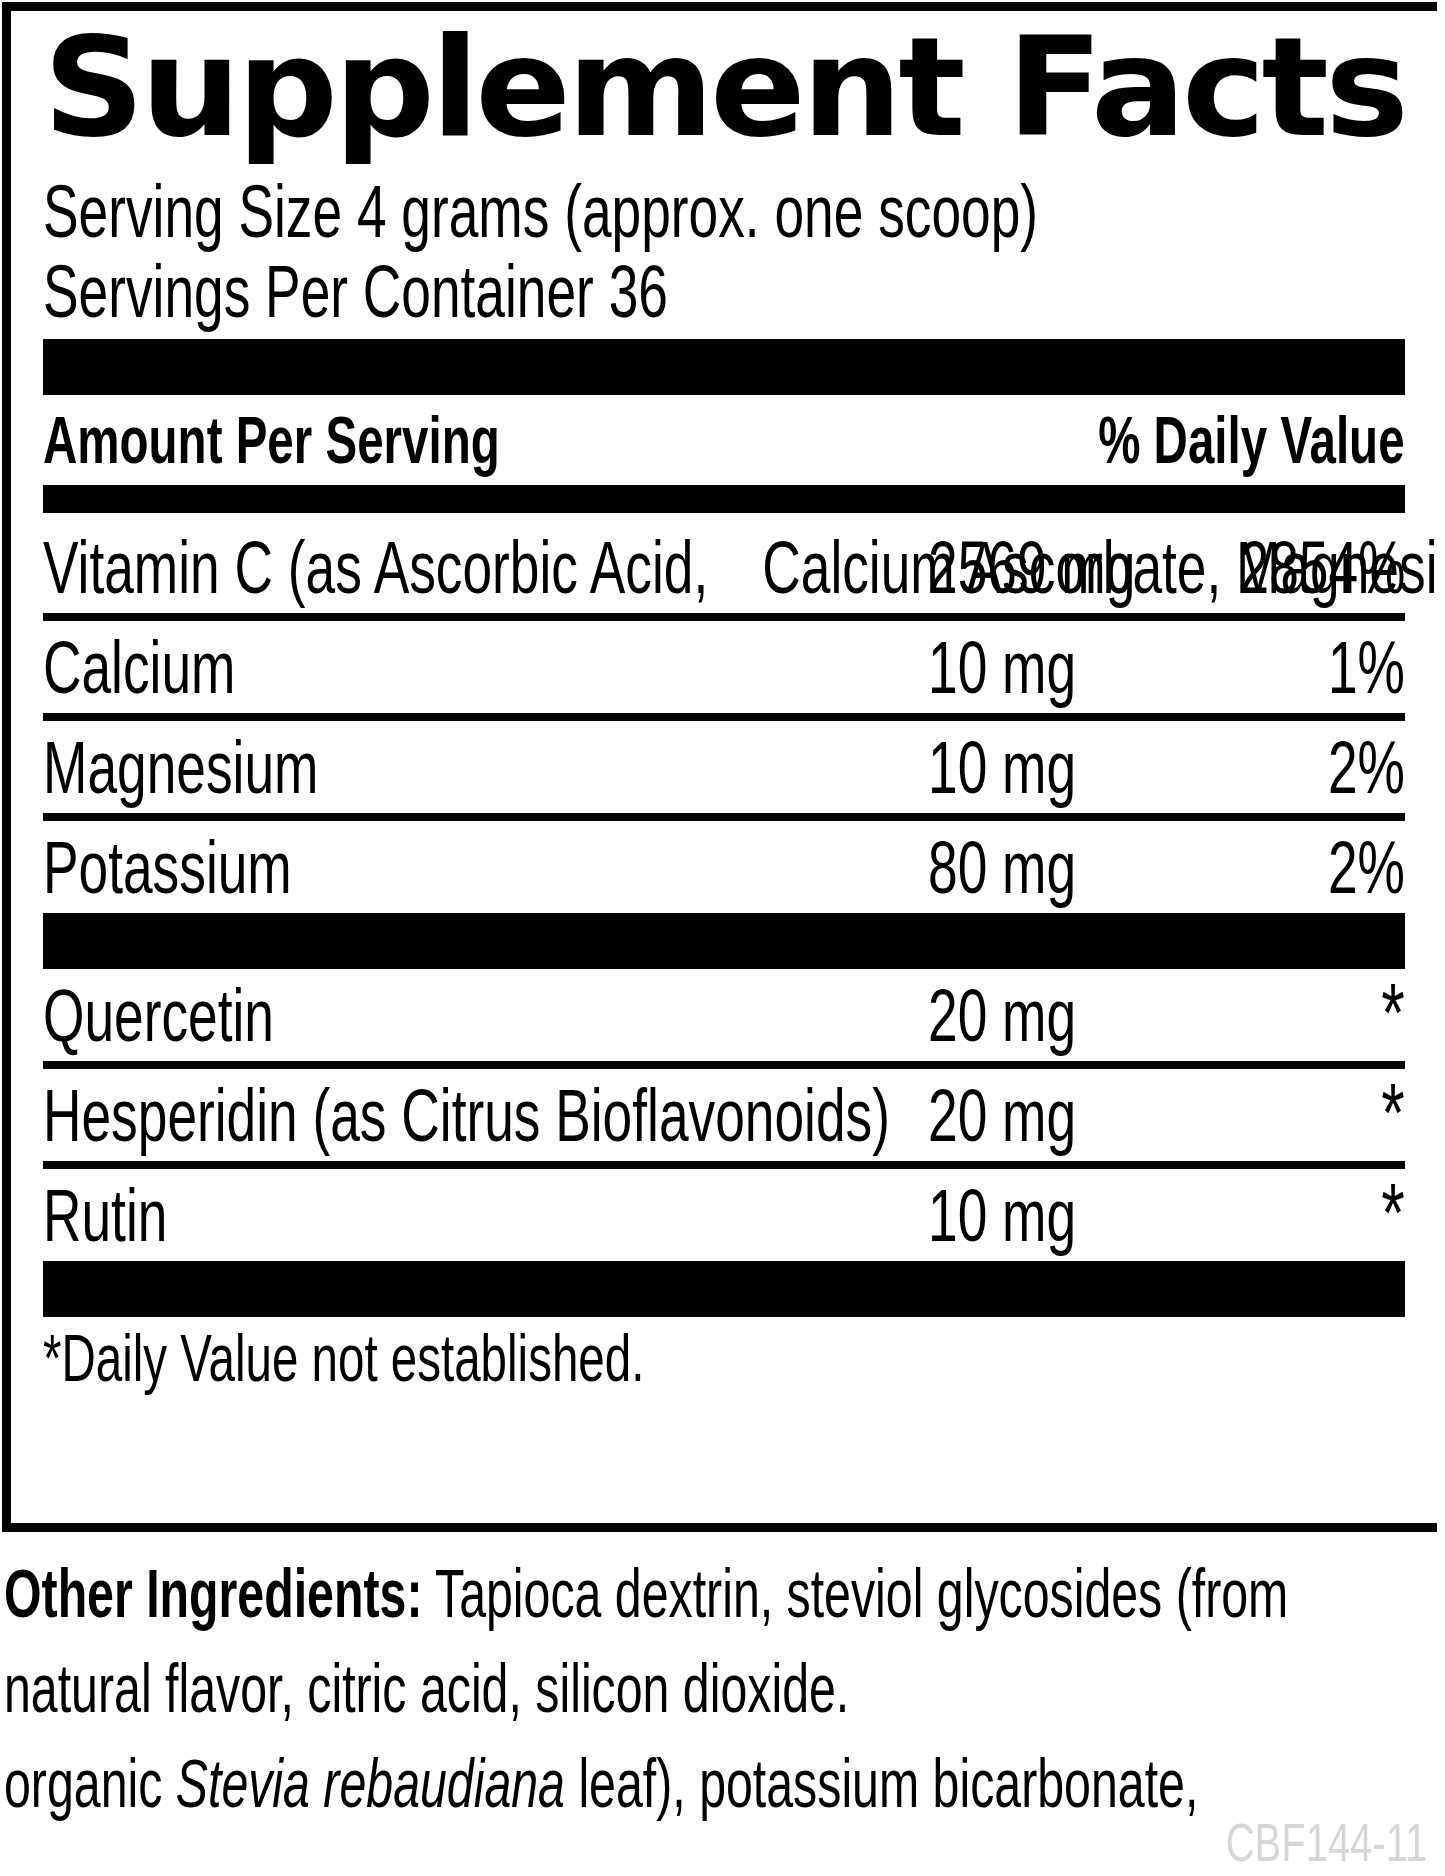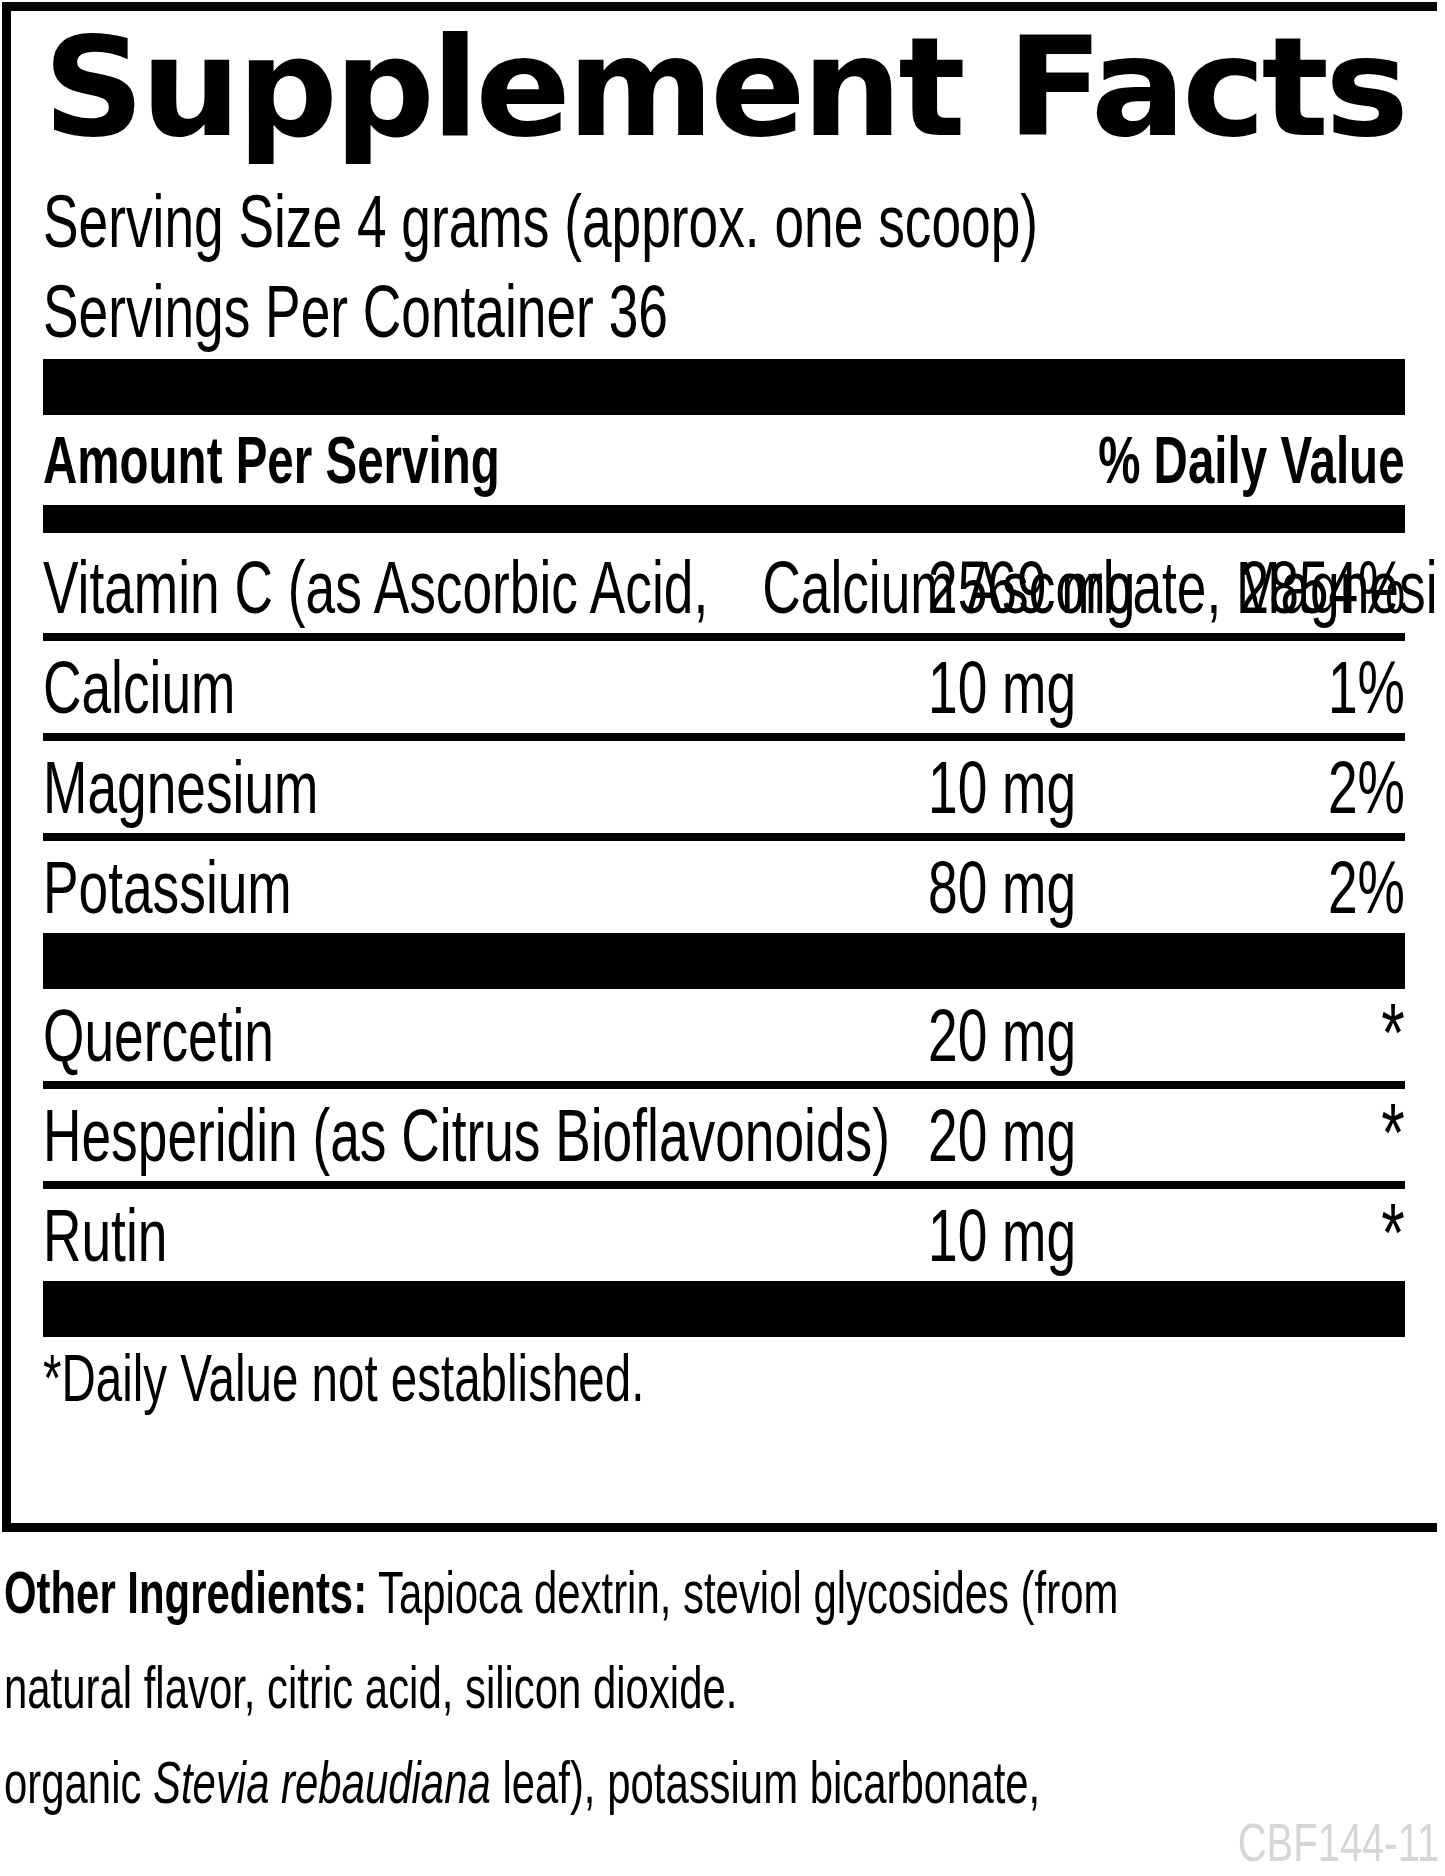--- a/index.html
+++ b/index.html
@@ -15,21 +15,21 @@
     width:1435px; height:1530px;
     border:9px solid #000; border-right:none;
     padding:0 32px; overflow:hidden;
   }
   .titlebox { margin-top:8px; line-height:1.0; height:150px; }
   .title {
     display:inline-block; white-space:nowrap; transform-origin:0 50%;
     font-family:"DejaVu Sans", sans-serif; font-weight:bold;
     font-size:138px; letter-spacing:-4px;
   }
-  .serving-line { margin-top:16px; font-size:74px; line-height:1.0; }
+  .serving-line { margin-top:6px; font-size:74px; line-height:1.0; }
   .serving-line + .serving-line { }
 
   .cond  { display:inline-block; white-space:nowrap; transform:scaleX(0.72); transform-origin:0 50%; }
   .cond-r{ display:inline-block; white-space:nowrap; transform:scaleX(0.72); transform-origin:100% 50%; }
 
   .bar { background:#000; }
   .bar-top    { height:56px; margin-top:10px; }
   .bar-header { height:28px; margin-top:12px; }
   .bar-mid    { height:56px; }
   .bar-bottom { height:56px; }
@@ -45,27 +45,27 @@
   .row .nm { display:inline-block; white-space:nowrap; transform:scaleX(0.72); transform-origin:0 0; }
   .row .nm .line2 { padding-left:75px; margin-top:16px; }
   .row .amt { position:absolute; left:65%; top:10px; white-space:nowrap; transform:scaleX(0.72); transform-origin:0 0; }
   .row .pct { position:absolute; right:0; top:10px; white-space:nowrap; transform:scaleX(0.72); transform-origin:100% 0; }
   .row .pct.ast { font-size:84px; top:2px; }
   .rows-main .row:first-child .amt, .rows-main .row:first-child .pct { top:18px; }
 
   .footnote { padding-top:8px; font-size:66px; line-height:1.0; }
 
   
-  .other-ing { margin:14px 0 0 4px; font-size:59px; line-height:95px; }
+  .other-ing { margin:14px 0 0 4px; font-size:68px; line-height:95px; }
   .oi-line { display:block; }
   .oi-line > span { display:inline-block; white-space:nowrap; transform:scaleX(0.71); transform-origin:0 50%; }
   .oi-line b { font-weight:bold; }
   .oi-line i { font-style:italic; }
 
-  .code-line { margin-top:-16px; text-align:right; padding-right:6px; font-size:54px; line-height:1.0; }
+  .code-line { margin-top:-16px; text-align:right; padding-right:18px; font-size:54px; line-height:1.0; }
   .code-line .cond-r { transform:scaleX(0.74); }
 </style>
 </head>
 <body>
 
 <div class="page" style="background: rgb(255, 255, 255); color: rgb(0, 0, 0);">
 
   <div class="facts-box">
 
     <div class="titlebox">

